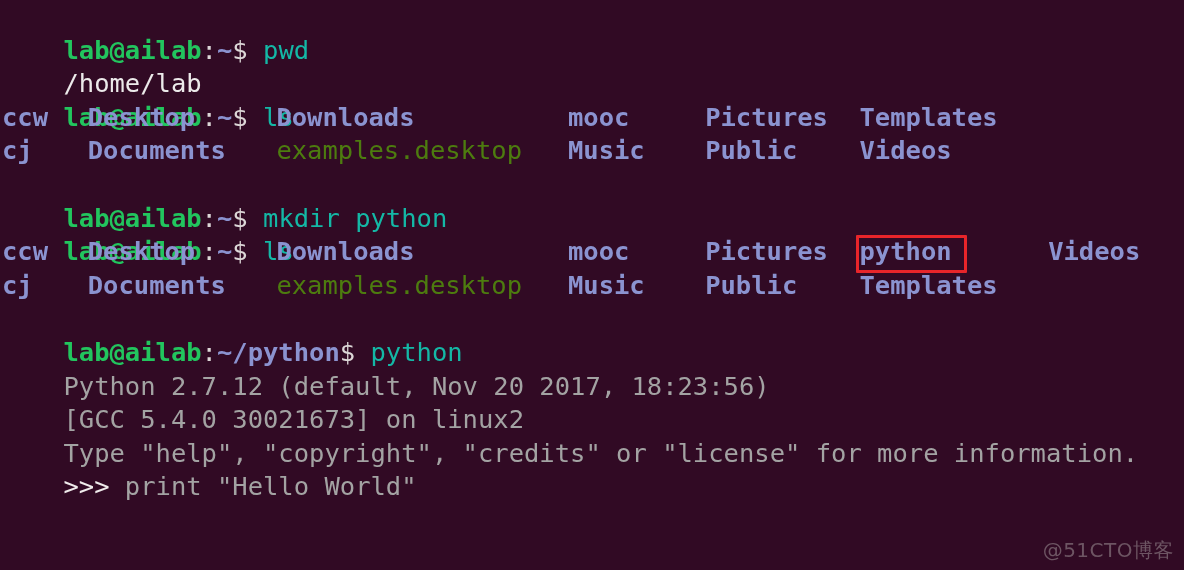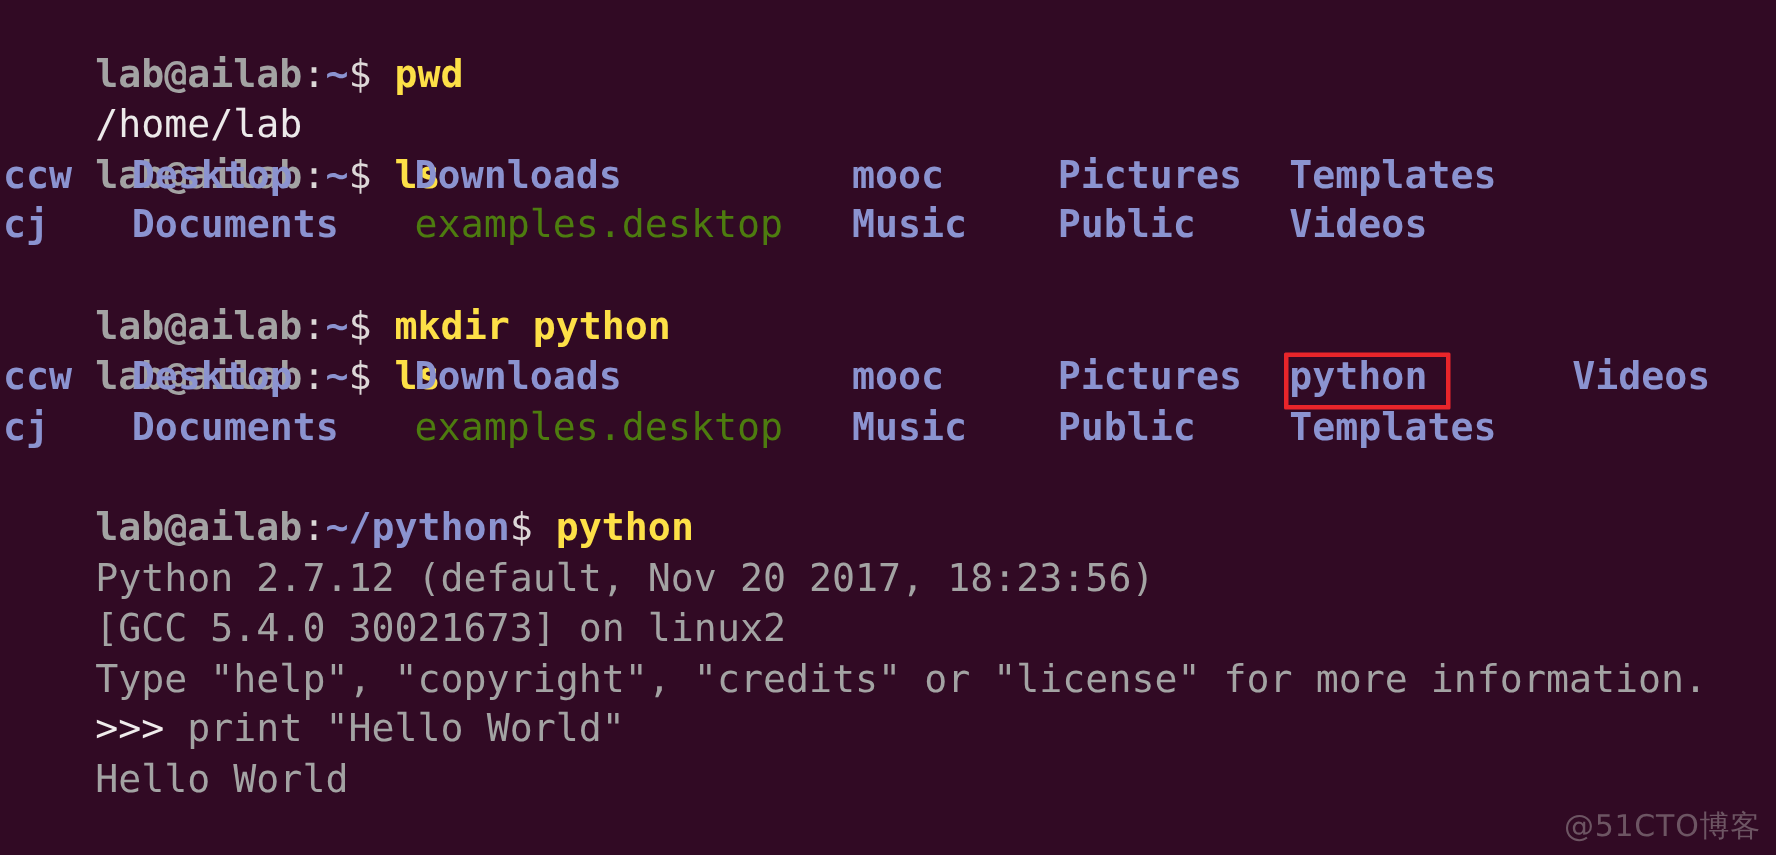--- a/index.html
+++ b/index.html
@@ -29,25 +29,25 @@
     line-height: 33.6px;
     font-size: 25.5px;
     letter-spacing: 0px;
     white-space: pre;
     color: #e8e3e3;
     padding-left: 2px;
   }
 
   .seg { white-space: pre; }
 
-  .user   { color: #a3a3a3; font-weight: bold; }
+  .user   { color: #22c55e; font-weight: bold; }
   .colon  { color: #dcd7d7; }
   .path   { color: #8b93d0; font-weight: bold; }
   .dollar { color: #dcd7d7; }
-  .cmd    { color: #fde047; font-weight: bold; }
+  .cmd    { color: #14b8a6; }
   .plain  { color: #eceaea; text-align: center; }
   .dir    { color: #8b93d0; font-weight: bold; }
   .file   { color: #4d7c0f; }
   .pyout  { color: #a3a3a3; }
   .prompt3{ color: #f0ecec; }
 
   
   .ls-row { position: relative; height: 33.6px; line-height: 33.6px; font-size: 25.5px; white-space: pre; padding-left: 2px; }
   .col { position: absolute; top: 0; white-space: pre; }
 
@@ -114,22 +114,19 @@
   </div>
 
   <div class="line">
     <span class="pyout seg">Type "help", "copyright", "credits" or "license" for more information.</span>
   </div>
 
   <div class="line">
     <span class="prompt3 seg">&gt;&gt;&gt; </span><span class="pyout seg">print "Hello World"</span>
   </div>
 
-  <div class="line">
-    <span class="pyout seg">Hello World</span>
-  </div>
 
   <div class="line">
     
   </div>
 
   <div class="watermark">@51CTO博客</div>
 </div>
 
 </body></html>

